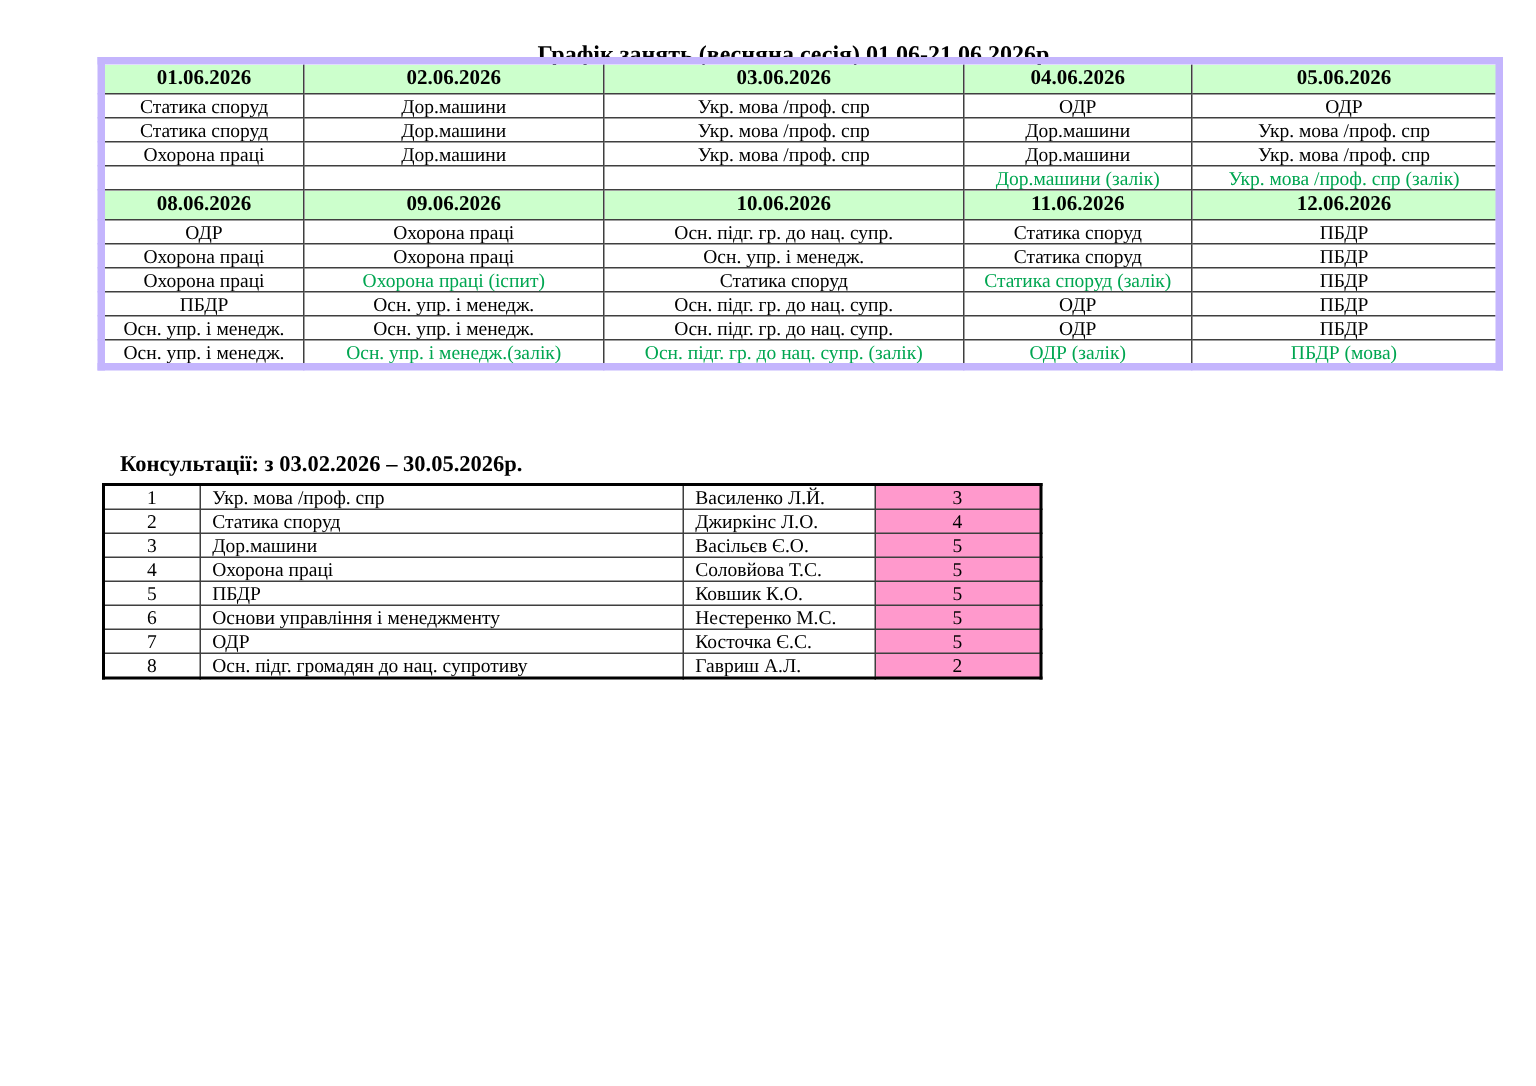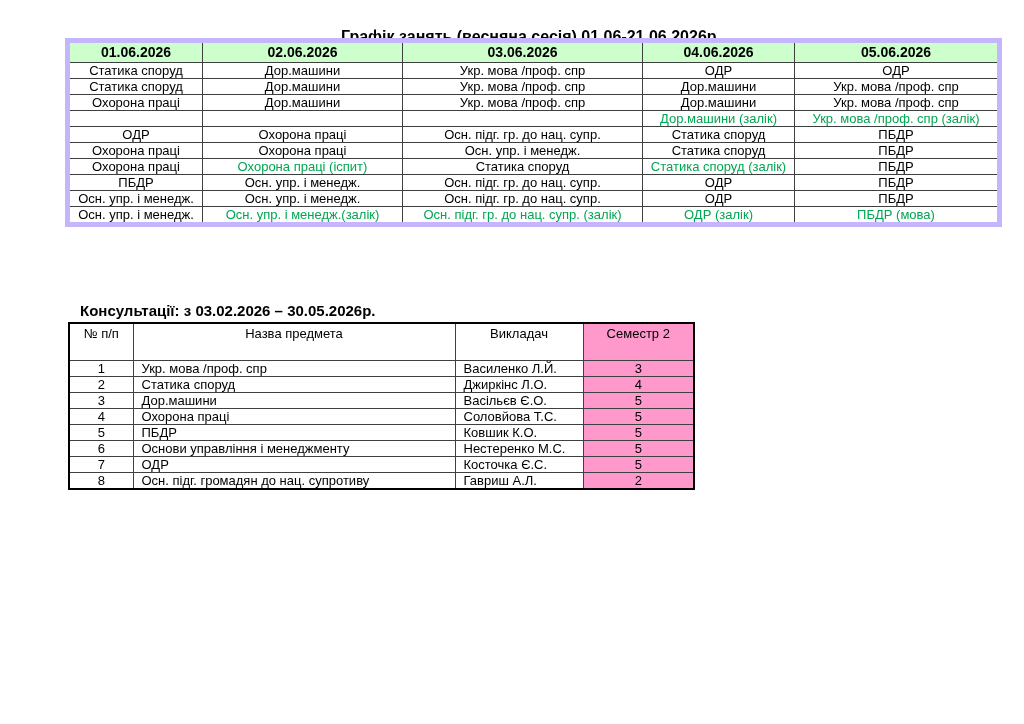--- a/index.html
+++ b/index.html
@@ -4,21 +4,21 @@
 <style>
   :root{
     --header-green:#ccffcc;
     --semester-pink:#ff99cc;
     --exam-green-text:#00a651;
     --signature-blue:#3a5bb8;
   }
   html,body{margin:0;padding:0;background:#ffffff;}
   .page{
     position:relative;width:1024px;height:516px;background:#fff;
-    font-family:Liberation Sans, sans-serif;color:#000;
+    font-family:Liberation Serif, serif;color:#000;
     overflow:hidden;
   }
   .title{
     position:absolute;left:65px;top:28px;width:932px;
     text-align:center;font-weight:bold;font-size:16px;white-space:nowrap;
   }
   
   table{border-collapse:collapse;table-layout:fixed;}
   .t1{position:absolute;left:65px;top:38px;width:932px;border:5px solid #c4b5fd;}
   .t1 td{
@@ -97,20 +97,27 @@
       <td>Дор.машини</td>
       <td>Укр. мова /проф. спр</td>
     </tr>
     <tr>
       <td></td>
       <td></td>
       <td></td>
       <td class="g">Дор.машини (залік)</td>
       <td class="g">Укр. мова /проф. спр (залік)</td>
     </tr>
+    <tr class="hdr">
+      <td>08.06.2026</td>
+      <td>09.06.2026</td>
+      <td>10.06.2026</td>
+      <td>11.06.2026</td>
+      <td>12.06.2026</td>
+    </tr>
     <tr>
       <td>ОДР</td>
       <td>Охорона праці</td>
       <td>Осн. підг. гр. до нац. супр.</td>
       <td>Статика споруд</td>
       <td>ПБДР</td>
     </tr>
     <tr>
       <td>Охорона праці</td>
       <td>Охорона праці</td>
@@ -152,26 +159,20 @@
   <div class="consult-heading">Консультації: з 03.02.2026 – 30.05.2026р.</div>
 
   <table class="t2">
     <colgroup>
         <col style="width:64px">
         <col style="width:322px">
         <col style="width:128px">
         <col style="width:111px">
       </colgroup>
     <tbody>
-        <tr class="hdr2">
-      <td>№ п/п</td>
-      <td>Назва предмета</td>
-      <td>Викладач</td>
-      <td class="pink">Семестр 2</td>
-    </tr>
     <tr>
       <td class="c">1</td>
       <td class="l">Укр. мова /проф. спр</td>
       <td class="l">Василенко Л.Й.</td>
       <td class="c pink">3</td>
     </tr>
     <tr>
       <td class="c">2</td>
       <td class="l">Статика споруд</td>
       <td class="l">Джиркінс Л.О.</td>

